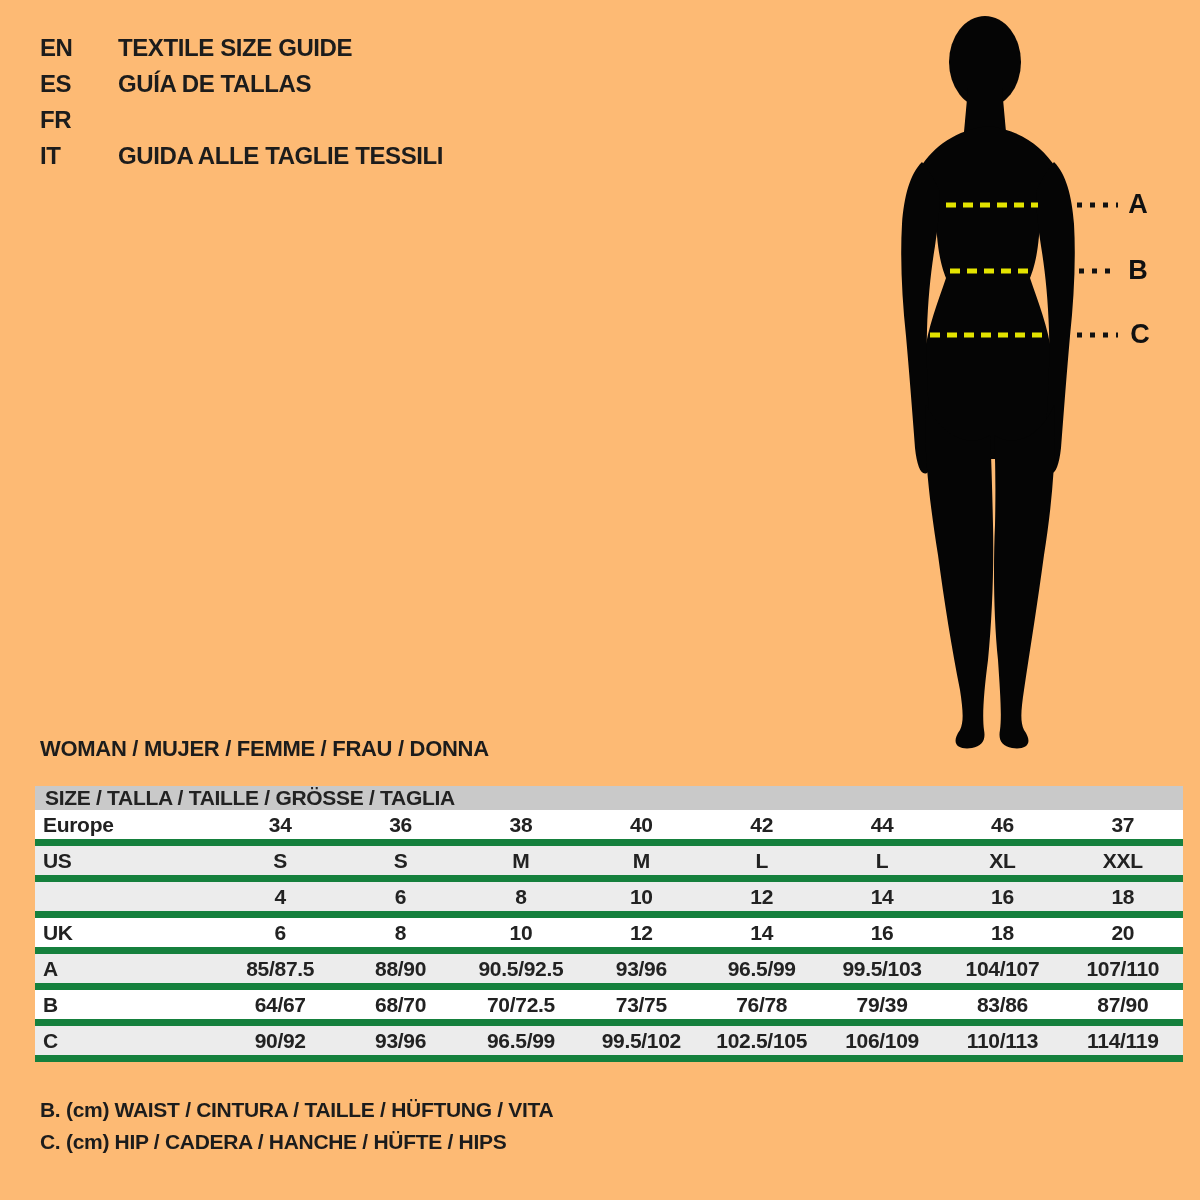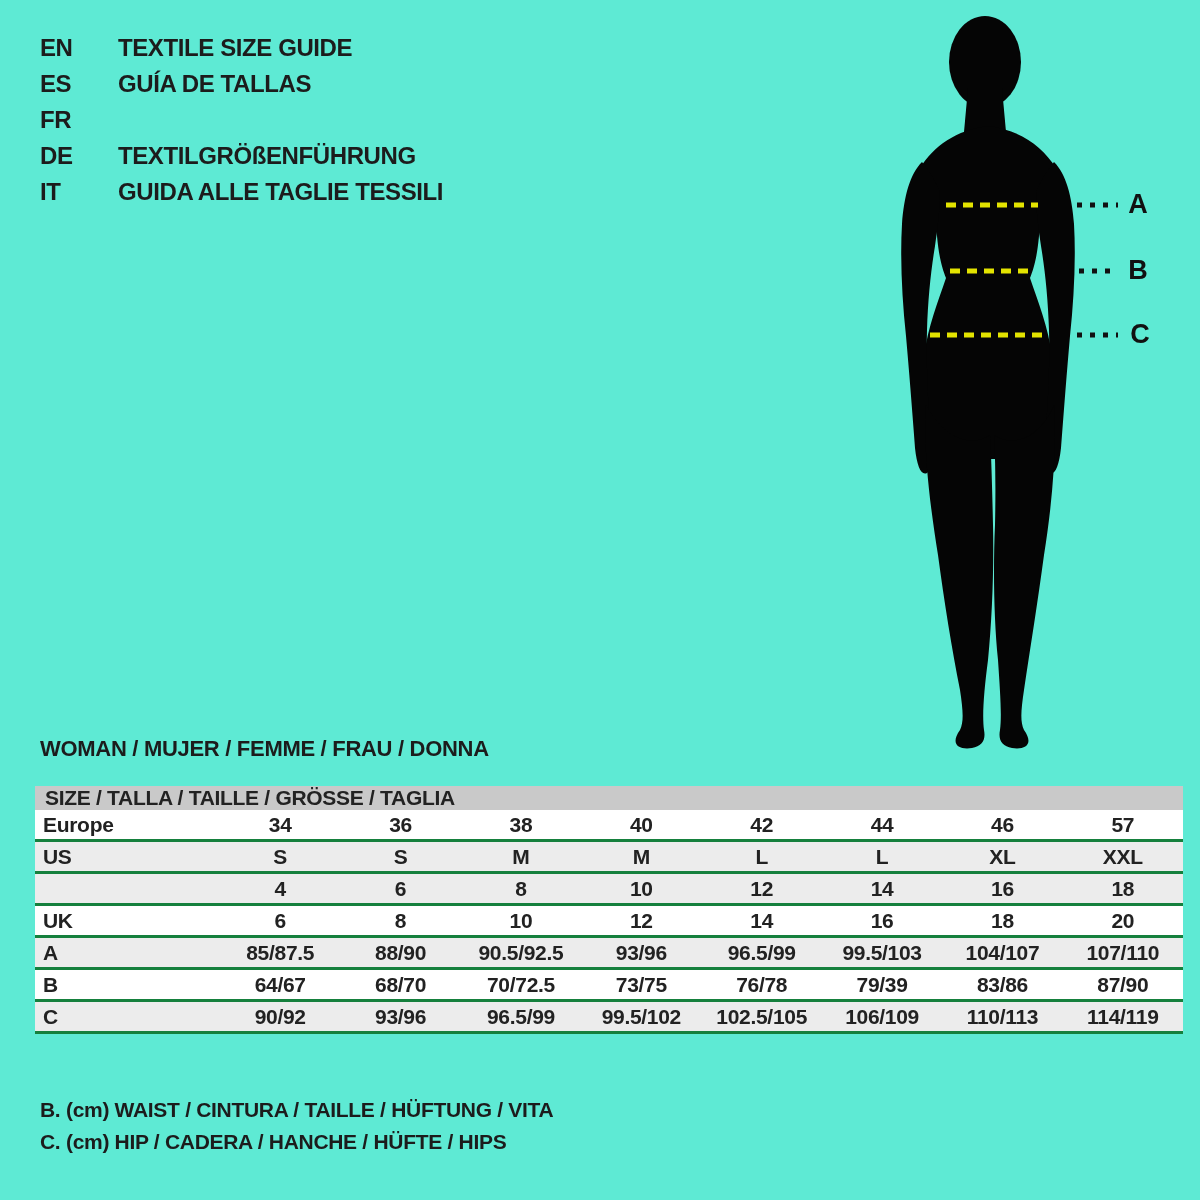--- a/index.html
+++ b/index.html
@@ -1,17 +1,17 @@
 <!DOCTYPE html>
 <html><head>
 <meta charset="utf-8">
 <style>
   html,body{margin:0;padding:0;background:#fff;}
   .page{
-    position:relative;width:1200px;height:1200px;background:#5eead4;
+    position:relative;width:1200px;height:1200px;background:#fdba74;
     font-family:"Liberation Sans", sans-serif;color:#1c1c1c;overflow:hidden;
   }
   
   .lang-block{position:absolute;left:40px;top:30px;}
   .lang-row{display:flex;line-height:36px;font-size:24px;font-weight:bold;letter-spacing:-0.4px;}
   .lang-code{width:78px;flex:0 0 78px;}
   
   .figure-wrap{position:absolute;left:880px;top:10px;width:320px;height:740px;}
   .figure-wrap svg{position:absolute;left:0;top:0;}
   .measure-label{
@@ -28,45 +28,41 @@
     position:absolute;left:35px;top:786px;width:1148px;
     border-collapse:collapse;table-layout:fixed;
     font-size:21px;font-weight:bold;letter-spacing:-0.3px;color:#222;
   }
   .size-table col.label-col{width:185px;}
   .size-table thead td{
     height:14px;text-align:left;padding:0 0 0 10px;
   }
   .size-table tbody td{height:29px;text-align:center;padding:0;}
   .size-table tbody td.row-label{text-align:left;padding-left:8px;}
-  .size-table tbody tr{border-bottom:3px solid #15803d;}
+  .size-table tbody tr{border-bottom:7px solid #15803d;}
   
   .legend{position:absolute;left:40px;top:1094px;}
   .legend-line{font-size:21px;font-weight:bold;line-height:32px;letter-spacing:-0.3px;}
 </style>
 </head>
 <body>
 
 <div class="page">
 
   <div class="lang-block">
     <div class="lang-row">
       <span class="lang-code">EN</span>
       <span class="lang-title">TEXTILE SIZE GUIDE</span>
     </div>
     <div class="lang-row">
       <span class="lang-code">ES</span>
       <span class="lang-title">GUÍA DE TALLAS</span>
     </div>
     <div class="lang-row">
       <span class="lang-code">FR</span>
-    </div>
-    <div class="lang-row">
-      <span class="lang-code">DE</span>
-      <span class="lang-title">TEXTILGRÖßENFÜHRUNG</span>
     </div>
     <div class="lang-row">
       <span class="lang-code">IT</span>
       <span class="lang-title">GUIDA ALLE TAGLIE TESSILI</span>
     </div>
   </div>
 
   <div class="figure-wrap">
     <svg width="260" height="740" viewBox="0 0 260 740" aria-hidden="true">
       <g fill="#050505" stroke="none">
@@ -173,21 +169,21 @@
     <tbody>
         <tr style="background: rgb(255, 255, 255);">
           <td class="row-label">Europe</td>
           <td>34</td>
           <td>36</td>
           <td>38</td>
           <td>40</td>
           <td>42</td>
           <td>44</td>
           <td>46</td>
-          <td>57</td>
+          <td>37</td>
         </tr>
         <tr style="background: rgb(236, 236, 236); padding-left: 12px;">
           <td class="row-label">US</td>
           <td>S</td>
           <td>S</td>
           <td>M</td>
           <td>M</td>
           <td>L</td>
           <td>L</td>
           <td>XL</td>

